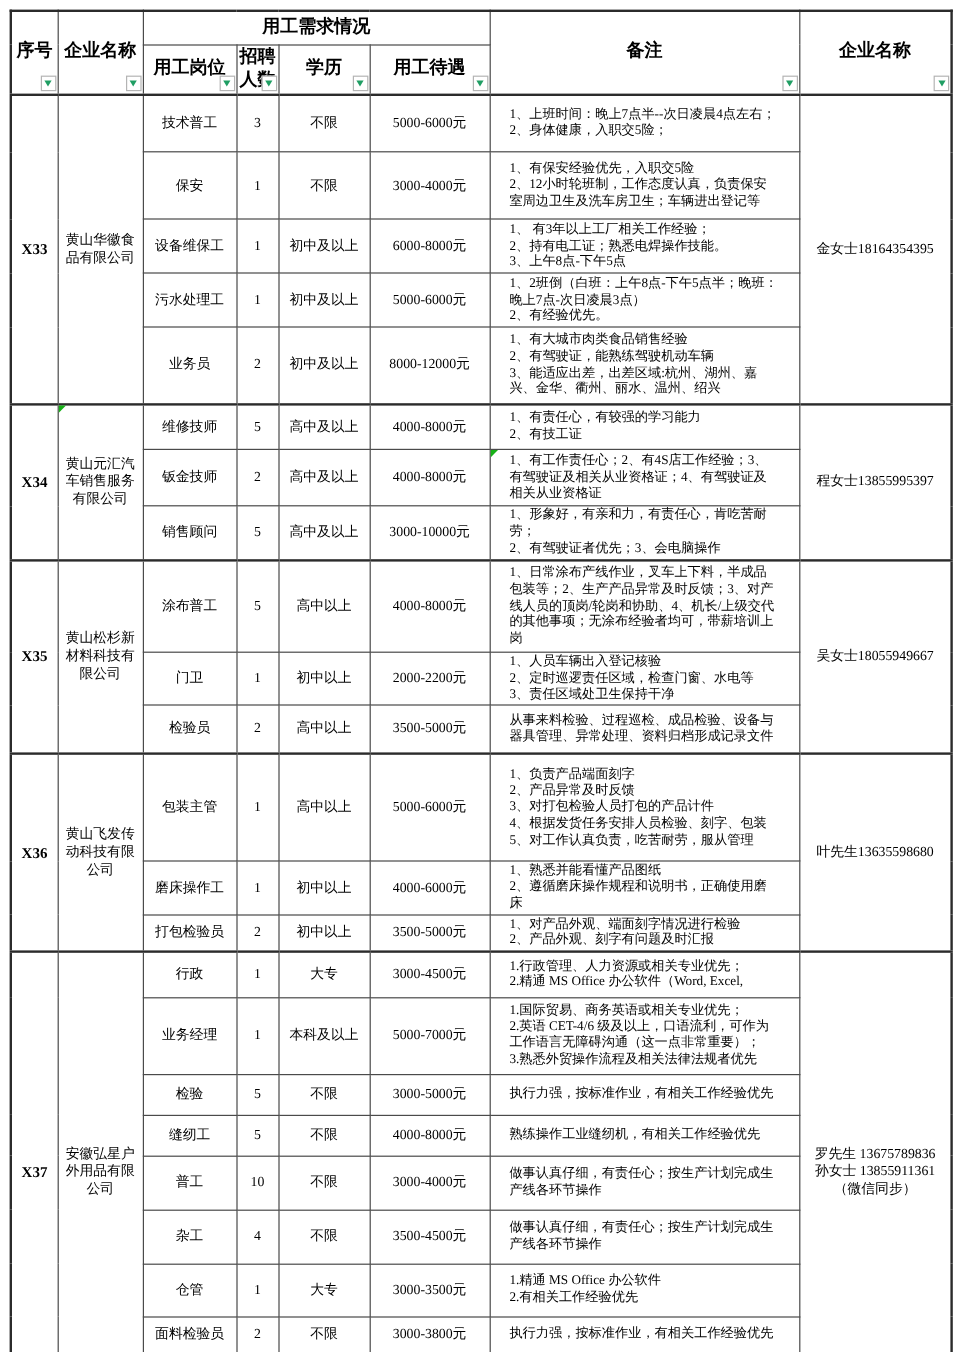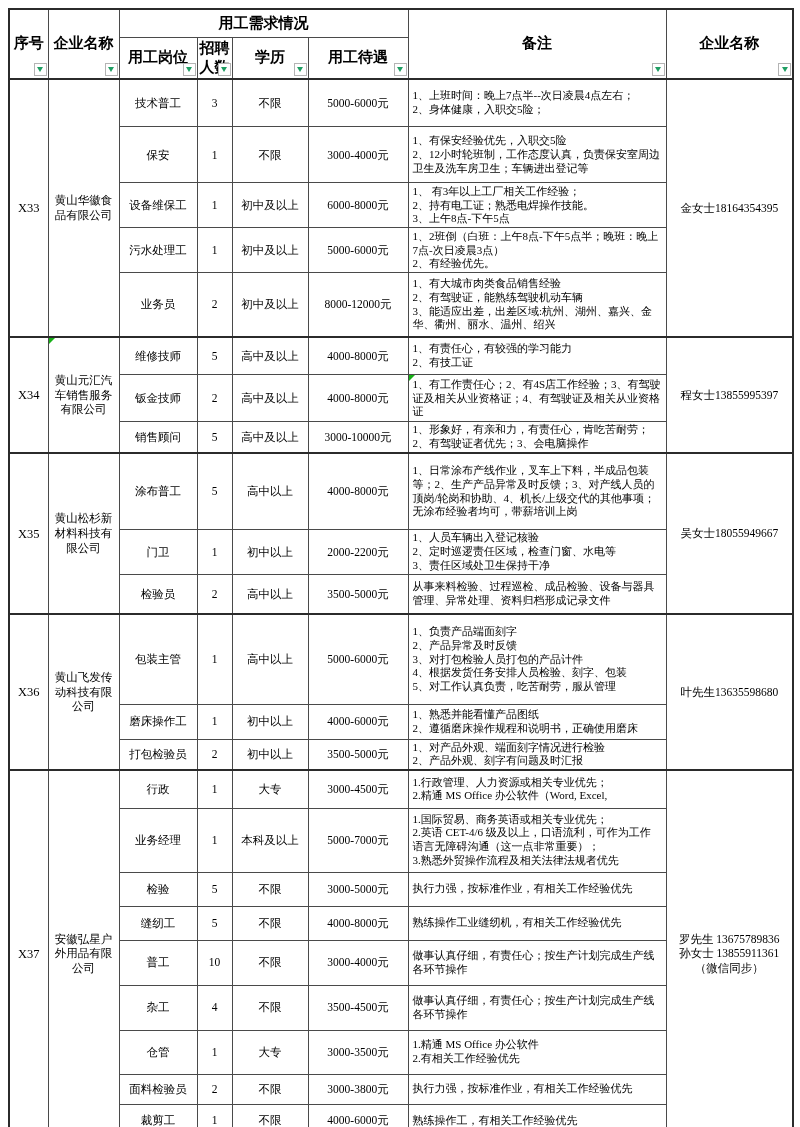--- a/index.html
+++ b/index.html
@@ -1,23 +1,23 @@
 <!DOCTYPE html>
 <html><head>
 <meta charset="utf-8">
 <style>
   html,body{margin:0;padding:0;background:#ffffff;}
   body{width:800px;height:1127px;overflow:hidden;font-family:"Liberation Serif","DejaVu Serif",serif;color:#000;}
   .page{padding:8px 8px 0 8px;}
   table.sheet{border-collapse:collapse;table-layout:fixed;width:784px;border:2px solid #2b2b2b;}
   th,td{border:1px solid #4a4a4a;padding:1px 3px;font-size:11.5px;line-height:1.28;text-align:center;vertical-align:middle;position:relative;word-break:break-all;}
   th{font-weight:bold;font-size:15px;padding:1px 2px;}
-  td.sn{font-weight:normal;font-size:12.5px;}
+  td.sn{font-weight:bold;font-size:12.5px;}
   td.company{padding:1px 2px;margin-left:19px;}
-  td.remark{text-align:left;white-space:pre-line;font-size:11px;line-height:1.25;padding:1px 4px;}
+  td.remark{text-align:left;white-space:pre-line;font-size:11px;line-height:1.25;padding:1px 16px;}
   td.contact{white-space:pre-line;font-size:11.5px;margin-left:36px;}
   tr.gsep>td{border-top:2px solid #2b2b2b;}
   
   .fbtn{position:absolute;right:1px;bottom:2px;width:13px;height:13px;background:#fff;border:1px solid #b4b4b4;box-sizing:border-box;display:flex;align-items:center;justify-content:center;}
   .ftri{width:0;height:0;border-left:3.5px solid transparent;border-right:3.5px solid transparent;border-top:5px solid #1f9e63;}
   
   .cmark{position:absolute;left:0;top:0;width:0;height:0;border-top:6px solid #17b117;border-right:6px solid transparent;}
 </style>
 </head>
 <body>

